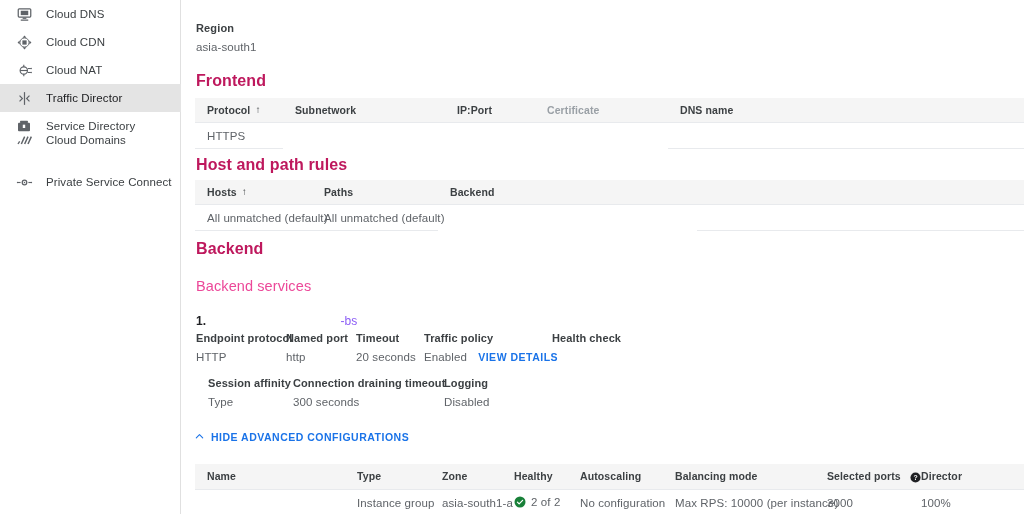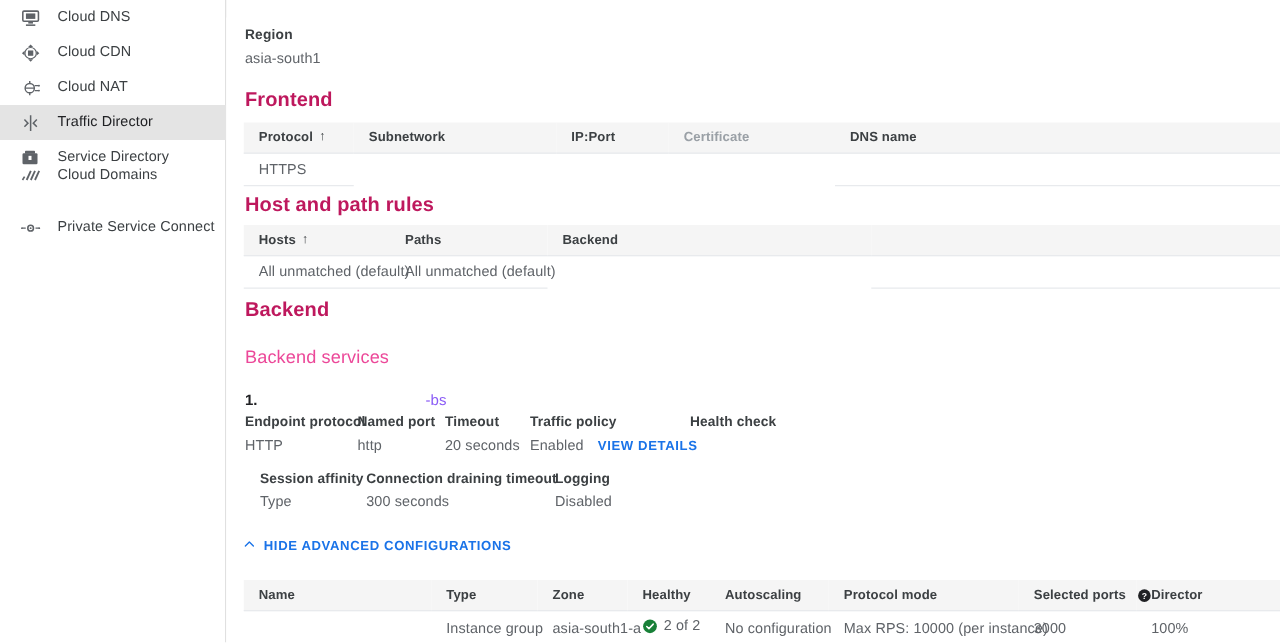--- a/index.html
+++ b/index.html
@@ -403,21 +403,21 @@
           <col style="width:94px">
           <col style="width:115px">
       </colgroup>
       <thead>
         <tr>
           <th>Name</th>
           <th>Type</th>
           <th>Zone</th>
           <th>Healthy</th>
           <th>Autoscaling</th>
-          <th>Protocol mode</th>
+          <th>Balancing mode</th>
           <th>
             <span>Selected ports</span>
             <span class="help-ico">
               <svg width="11" height="11" viewBox="0 0 24 24">
                 <circle cx="12" cy="12" r="11" fill="#202124"></circle>
                 <text x="12" y="17.4" font-size="15" font-family="Liberation Sans, sans-serif" font-weight="bold" fill="#ffffff" text-anchor="middle">?</text>
               </svg>
             </span>
           </th>
           <th>Director</th>

